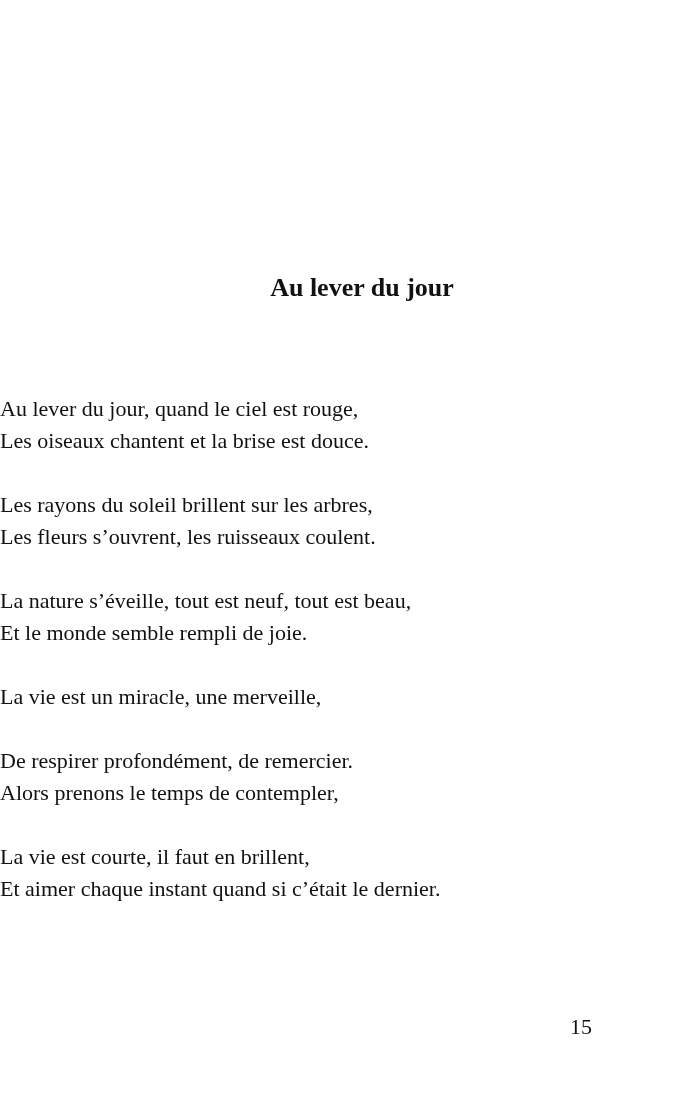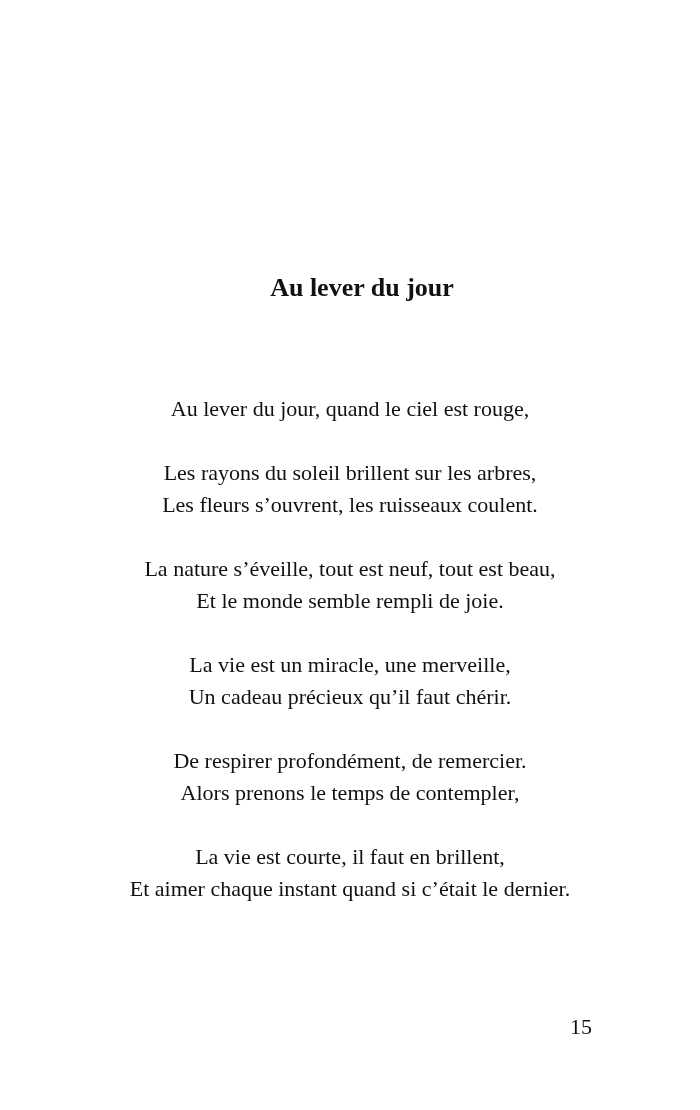--- a/index.html
+++ b/index.html
@@ -32,21 +32,21 @@
       line-height: 34px;
       margin: 12px;
     }
     .poem {
       position: absolute;
       left: 0;
       width: 700px;
       top: 393px;
     }
     .stanza {
-      text-align: center;
+      text-align: left;
       font-size: 22px;
       line-height: 32px;
       margin: 0 0 32px 0;
     }
     .line {
       display: block;
       white-space: nowrap;
     }
     .page-number {
       position: absolute;
@@ -60,32 +60,32 @@
   </style>
 </head>
 <body>
 
 <div class="page">
   <h1 class="title">Au lever du jour</h1>
 
   <div class="poem">
     <p class="stanza">
       <span class="line">Au lever du jour, quand le ciel est rouge,</span>
+      <span class="line">Les oiseaux chantent et la brise est douce.</span>
     </p>
     <p class="stanza">
       <span class="line">Les rayons du soleil brillent sur les arbres,</span>
       <span class="line">Les fleurs s’ouvrent, les ruisseaux coulent.</span>
     </p>
     <p class="stanza">
       <span class="line">La nature s’éveille, tout est neuf, tout est beau,</span>
       <span class="line">Et le monde semble rempli de joie.</span>
     </p>
     <p class="stanza">
       <span class="line">La vie est un miracle, une merveille,</span>
-      <span class="line">Un cadeau précieux qu’il faut chérir.</span>
     </p>
     <p class="stanza">
       <span class="line">De respirer profondément, de remercier.</span>
       <span class="line">Alors prenons le temps de contempler,</span>
     </p>
     <p class="stanza">
       <span class="line">La vie est courte, il faut en brillent,</span>
       <span class="line">Et aimer chaque instant quand si c’était le dernier.</span>
     </p>
   </div>

